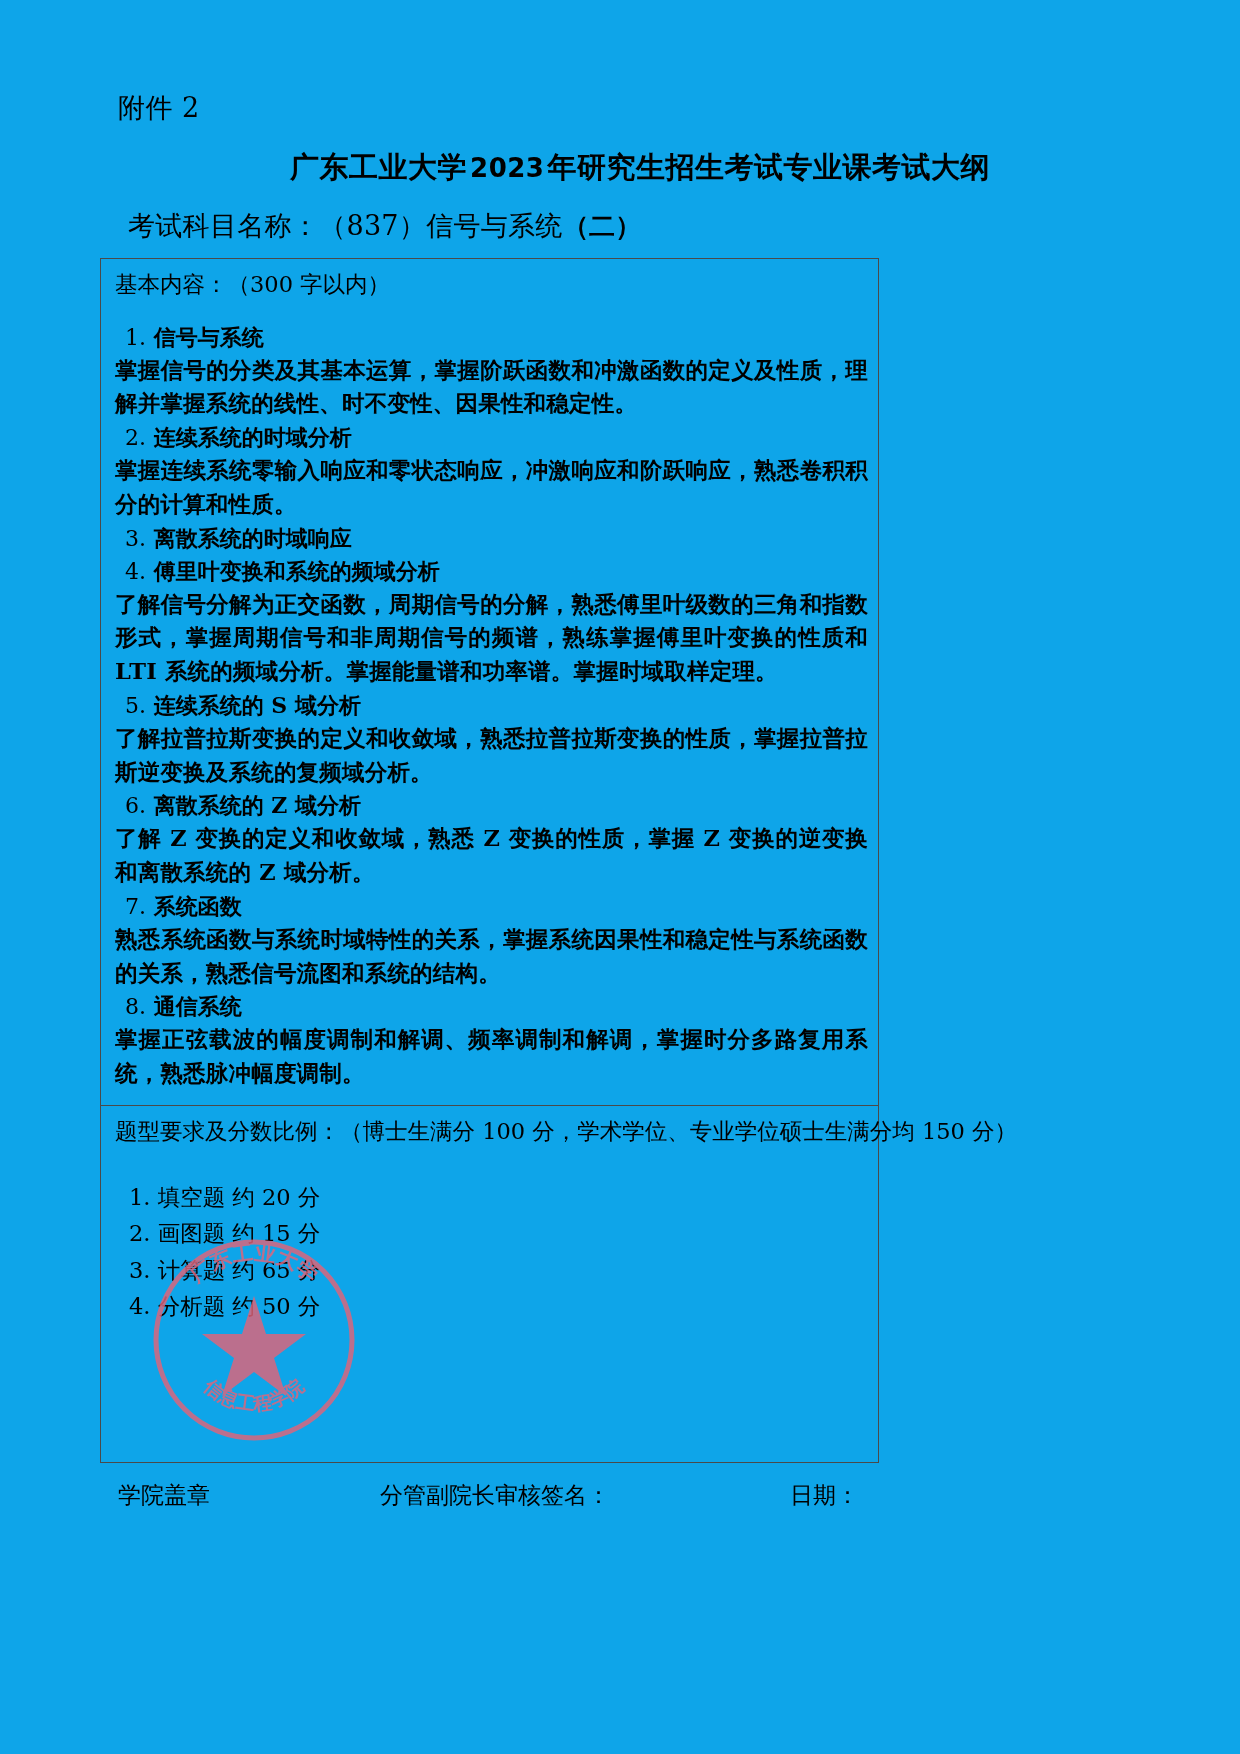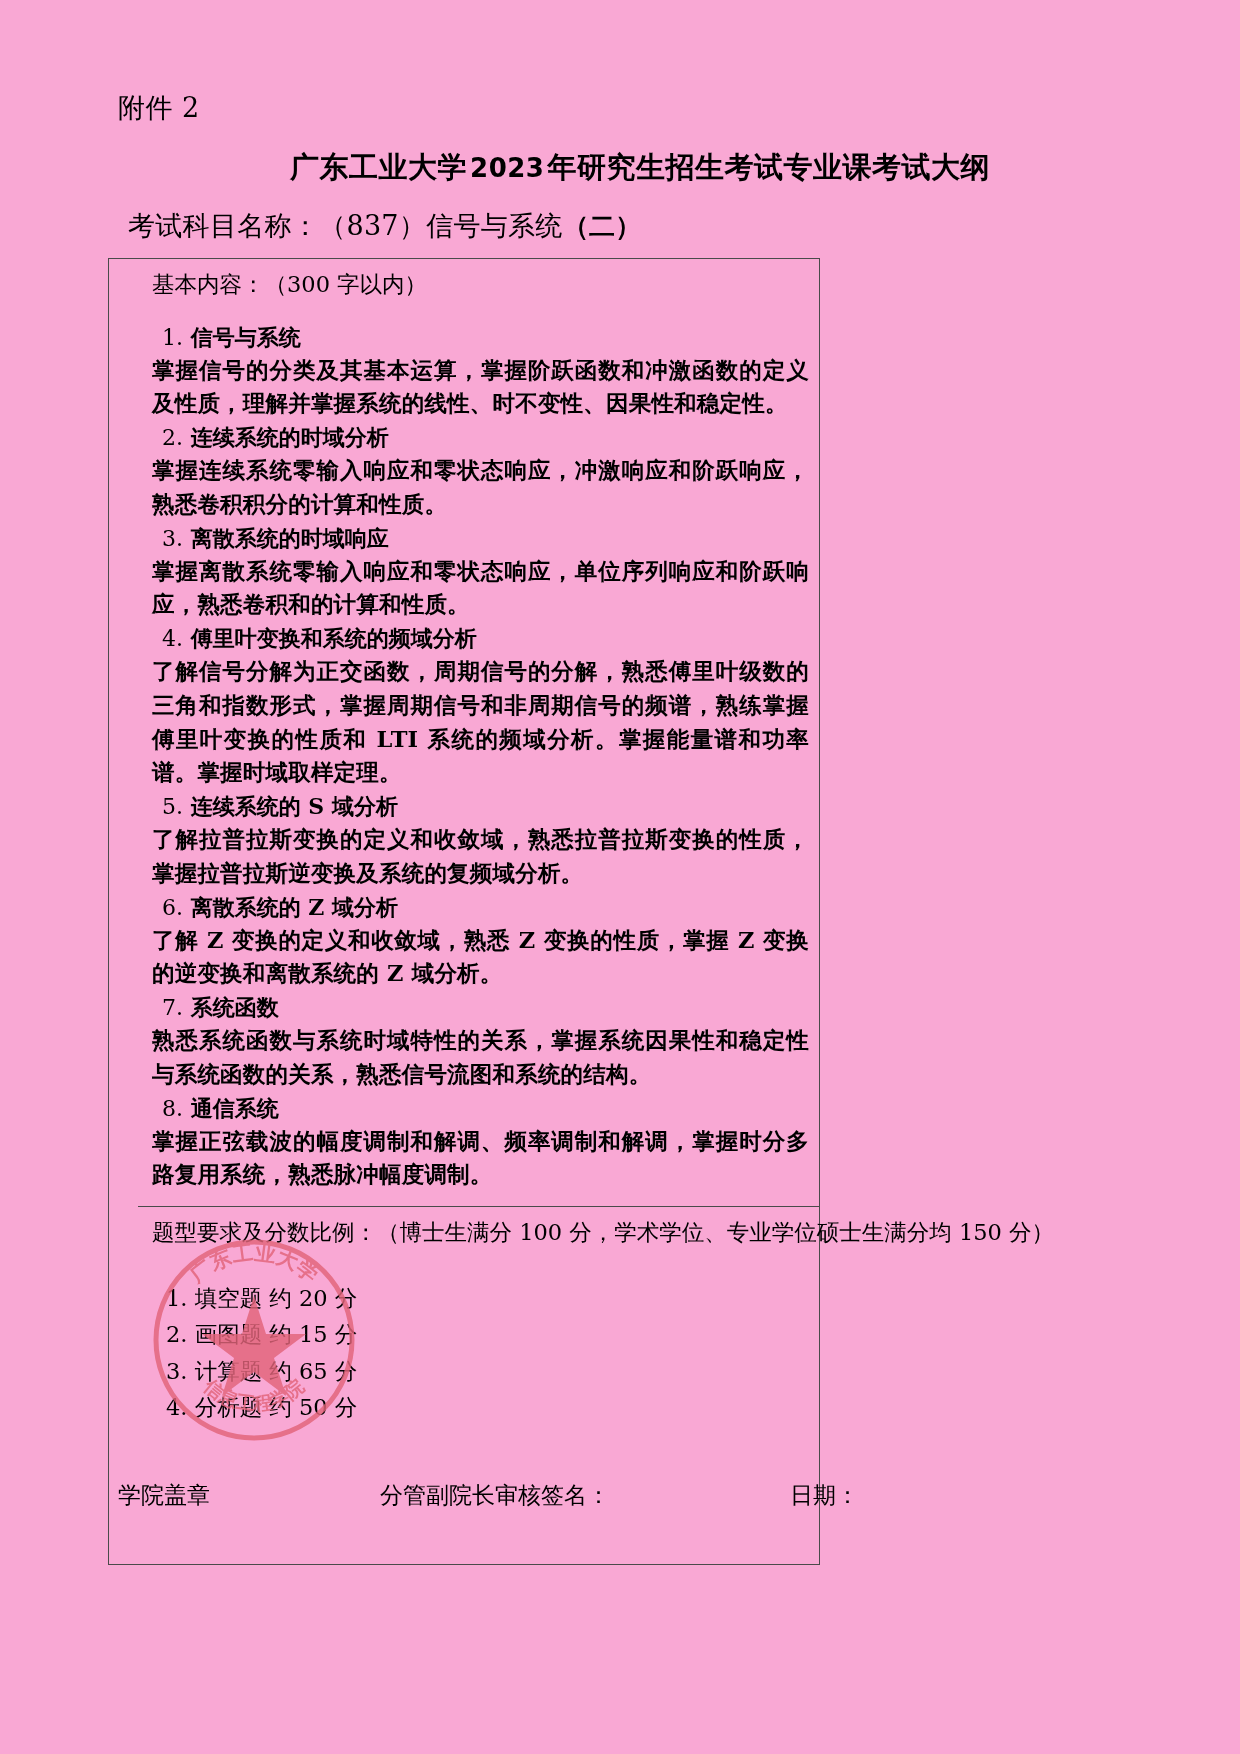--- a/index.html
+++ b/index.html
@@ -13,21 +13,21 @@
     position: relative;
     font-family: "DejaVu Serif", "Liberation Serif", serif;
     color: #000000;
     overflow: hidden;
   }
 
   
   .page {
     position: absolute;
     inset: 0;
-    background: #f9a8d4;
+    background: #0ea5e9;
   }
 
   .sheet {
     position: absolute;
     left: 0; top: 0;
     width: 1240px;
     height: 1754px;
   }
 
   
@@ -65,26 +65,25 @@
     letter-spacing: 0.3px;
   }
   .subject-line .paren-bold {
     font-weight: bold;
     font-size: 26px;
   }
 
   
   .outline-box {
     position: absolute;
-    left: 108px;
+    left: 100px;
     top: 258px;
-    width: 712px;
+    width: 779px;
     border: 1.3px solid #4a4a4a;
     box-sizing: border-box;
-    padding-left: 29px;
   }
   .box-row {
     border-bottom: 1.3px solid #4a4a4a;
     box-sizing: border-box;
   }
   .box-row:last-child { border-bottom: none; }
 
   .row-pad {
     padding: 9px 10px 14px 14px;
   }
@@ -205,21 +204,20 @@
             <div>
               <div class="sec-title"><span class="num">1.</span>&nbsp;<span>信号与系统</span></div>
               <div class="sec-body">掌握信号的分类及其基本运算，掌握阶跃函数和冲激函数的定义及性质，理解并掌握系统的线性、时不变性、因果性和稳定性。</div>
             </div>
             <div>
               <div class="sec-title"><span class="num">2.</span>&nbsp;<span>连续系统的时域分析</span></div>
               <div class="sec-body">掌握连续系统零输入响应和零状态响应，冲激响应和阶跃响应，熟悉卷积积分的计算和性质。</div>
             </div>
             <div>
               <div class="sec-title"><span class="num">3.</span>&nbsp;<span>离散系统的时域响应</span></div>
-              <div class="sec-body">掌握离散系统零输入响应和零状态响应，单位序列响应和阶跃响应，熟悉卷积和的计算和性质。</div>
             </div>
             <div>
               <div class="sec-title"><span class="num">4.</span>&nbsp;<span>傅里叶变换和系统的频域分析</span></div>
               <div class="sec-body">了解信号分解为正交函数，周期信号的分解，熟悉傅里叶级数的三角和指数形式，掌握周期信号和非周期信号的频谱，熟练掌握傅里叶变换的性质和 LTI 系统的频域分析。掌握能量谱和功率谱。掌握时域取样定理。</div>
             </div>
             <div>
               <div class="sec-title"><span class="num">5.</span>&nbsp;<span>连续系统的 S 域分析</span></div>
               <div class="sec-body">了解拉普拉斯变换的定义和收敛域，熟悉拉普拉斯变换的性质，掌握拉普拉斯逆变换及系统的复频域分析。</div>
             </div>
             <div>

